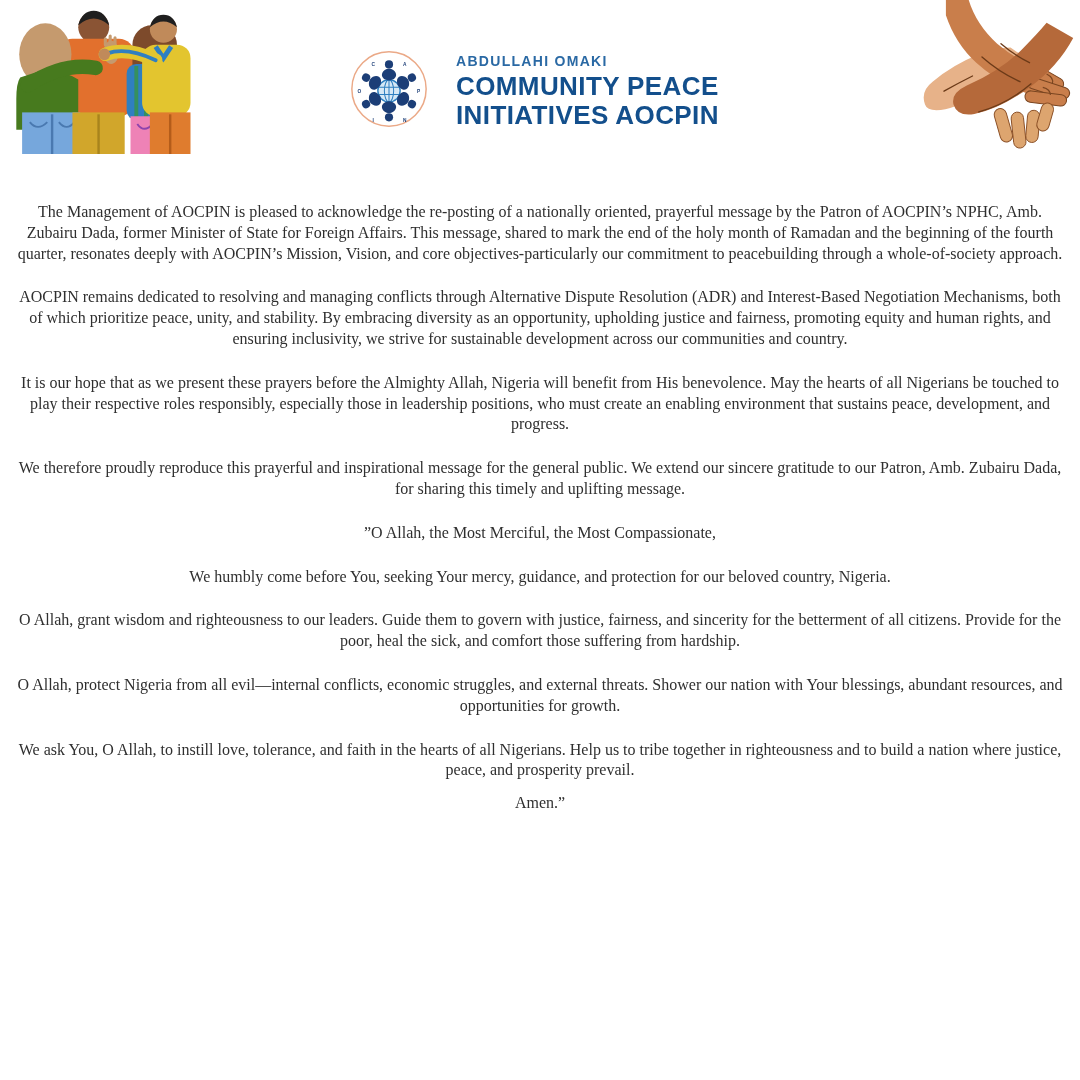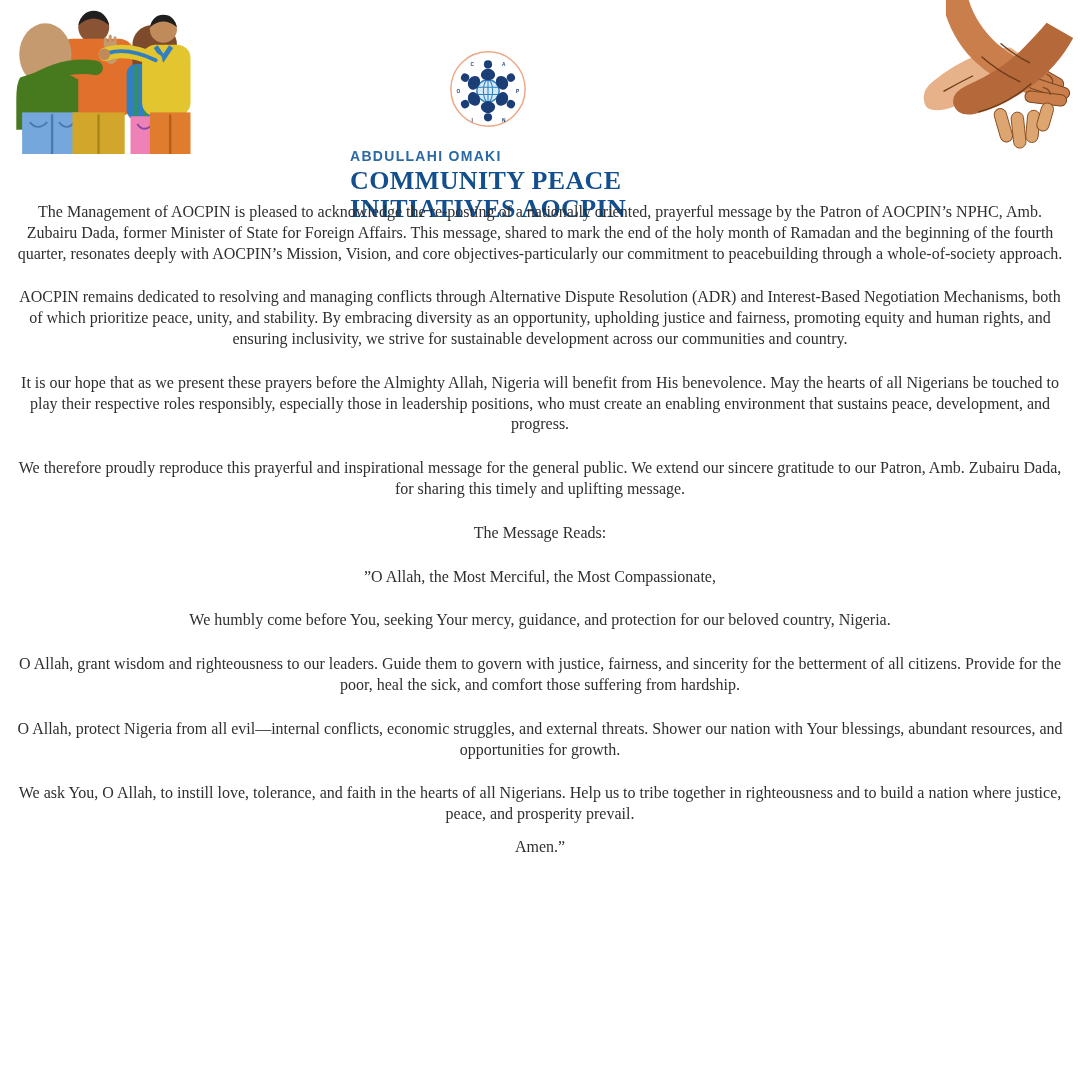--- a/index.html
+++ b/index.html
@@ -3,25 +3,25 @@
 <meta charset="utf-8">
 <style>
   html,body{margin:0;padding:0;background:#ffffff;}
   .page{position:relative;width:1080px;height:1080px;background:#ffffff;overflow:hidden;
         font-family:"Liberation Serif","DejaVu Serif",serif;color:#2f2f2f;}
   
   .header{position:relative;width:100%;height:178px;}
   .illus{position:absolute;}
   .illus-left{left:8px;top:4px;width:185px;height:150px;}
   .illus-right{right:0px;top:0px;width:196px;height:152px;}
-  .brand{position:absolute;left:350px;top:50px;display:flex;align-items:center;gap:16px;flex-direction:column;}
+  .brand{position:absolute;left:350px;top:50px;display:flex;align-items:center;gap:28px;}
   .brand-text{display:flex;flex-direction:column;}
   .brand-pre{font-family:"Liberation Sans","DejaVu Sans",sans-serif;font-weight:600;
              font-size:14px;letter-spacing:1.3px;color:#2a69a4;margin-bottom:3px;}
-  .brand-t1,.brand-t2{font-family:Liberation Serif, serif;font-weight:700;
+  .brand-t1,.brand-t2{font-family:Liberation Sans, sans-serif;font-weight:700;
              font-size:26px;line-height:1.08;color:#134f8c;letter-spacing:0.4px;}
   
   .content{position:relative;padding:24px 15px 0 15px;text-align:center;}
   .para{margin:0 0 23px 0;font-size:16px;line-height:1.3;}
   .para.mt-lg{margin-top:18px;}
   .para.no-mb{margin-bottom:0;}
   .para.amen{margin:12px;}
 </style>
 </head>
 <body>
@@ -127,21 +127,20 @@
         <path d="M168 78 q8 4 6 10 M164 92 q8 2 8 8" stroke="#7a4520" stroke-width="1.2" fill="none"></path>
       </svg>
     </div>
   </header>
 
   <main class="content">
     <p class="para">The Management of AOCPIN is pleased to acknowledge the re-posting of a nationally oriented, prayerful message by the Patron of AOCPIN’s NPHC, Amb. Zubairu Dada, former Minister of State for Foreign Affairs. This message, shared to mark the end of the holy month of Ramadan and the beginning of the fourth quarter, resonates deeply with AOCPIN’s Mission, Vision, and core objectives-particularly our commitment to peacebuilding through a whole-of-society approach.</p>
     <p class="para">AOCPIN remains dedicated to resolving and managing conflicts through Alternative Dispute Resolution (ADR) and Interest-Based Negotiation Mechanisms, both of which prioritize peace, unity, and stability. By embracing diversity as an opportunity, upholding justice and fairness, promoting equity and human rights, and ensuring inclusivity, we strive for sustainable development across our communities and country.</p>
     <p class="para">It is our hope that as we present these prayers before the Almighty Allah, Nigeria will benefit from His benevolence. May the hearts of all Nigerians be touched to play their respective roles responsibly, especially those in leadership positions, who must create an enabling environment that sustains peace, development, and progress.</p>
     <p class="para mt-lg">We therefore proudly reproduce this prayerful and inspirational message for the general public. We extend our sincere gratitude to our Patron, Amb. Zubairu Dada, for sharing this timely and uplifting message.</p>
-    <p class="para">The Message Reads:</p>
     <p class="para">”O Allah, the Most Merciful, the Most Compassionate,</p>
     <p class="para">We humbly come before You, seeking Your mercy, guidance, and protection for our beloved country, Nigeria.</p>
     <p class="para">O Allah, grant wisdom and righteousness to our leaders. Guide them to govern with justice, fairness, and sincerity for the betterment of all citizens. Provide for the poor, heal the sick, and comfort those suffering from hardship.</p>
     <p class="para">O Allah, protect Nigeria from all evil—internal conflicts, economic struggles, and external threats. Shower our nation with Your blessings, abundant resources, and opportunities for growth.</p>
     <p class="para no-mb">We ask You, O Allah, to instill love, tolerance, and faith in the hearts of all Nigerians. Help us to tribe together in righteousness and to build a nation where justice, peace, and prosperity prevail.</p>
     <p class="para amen">Amen.”</p>
   </main>
 
 </div>
 

